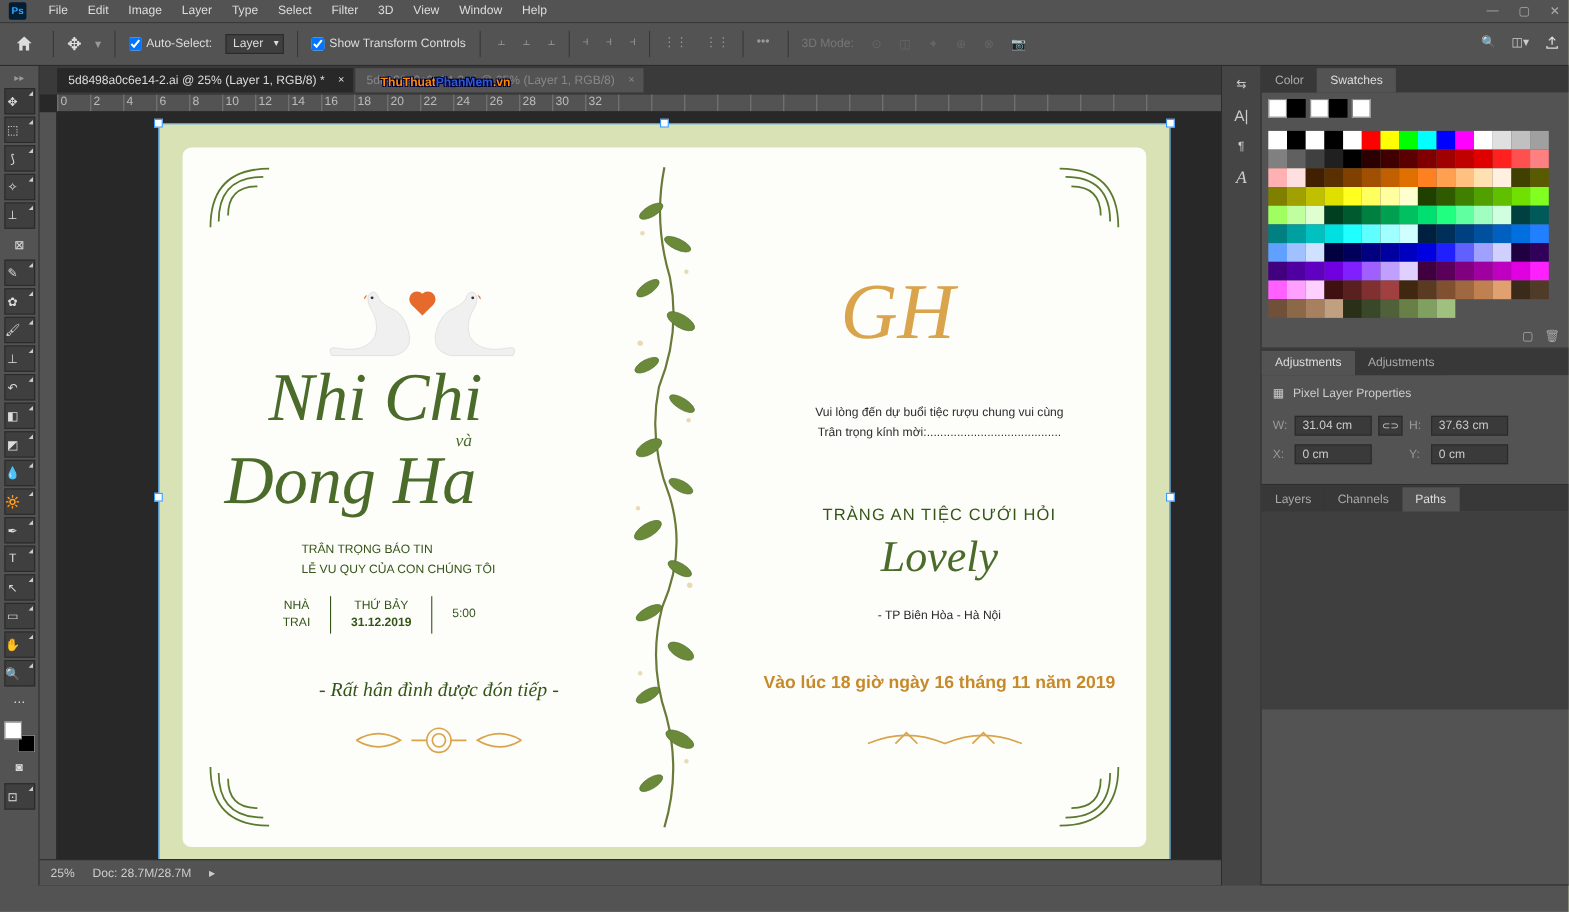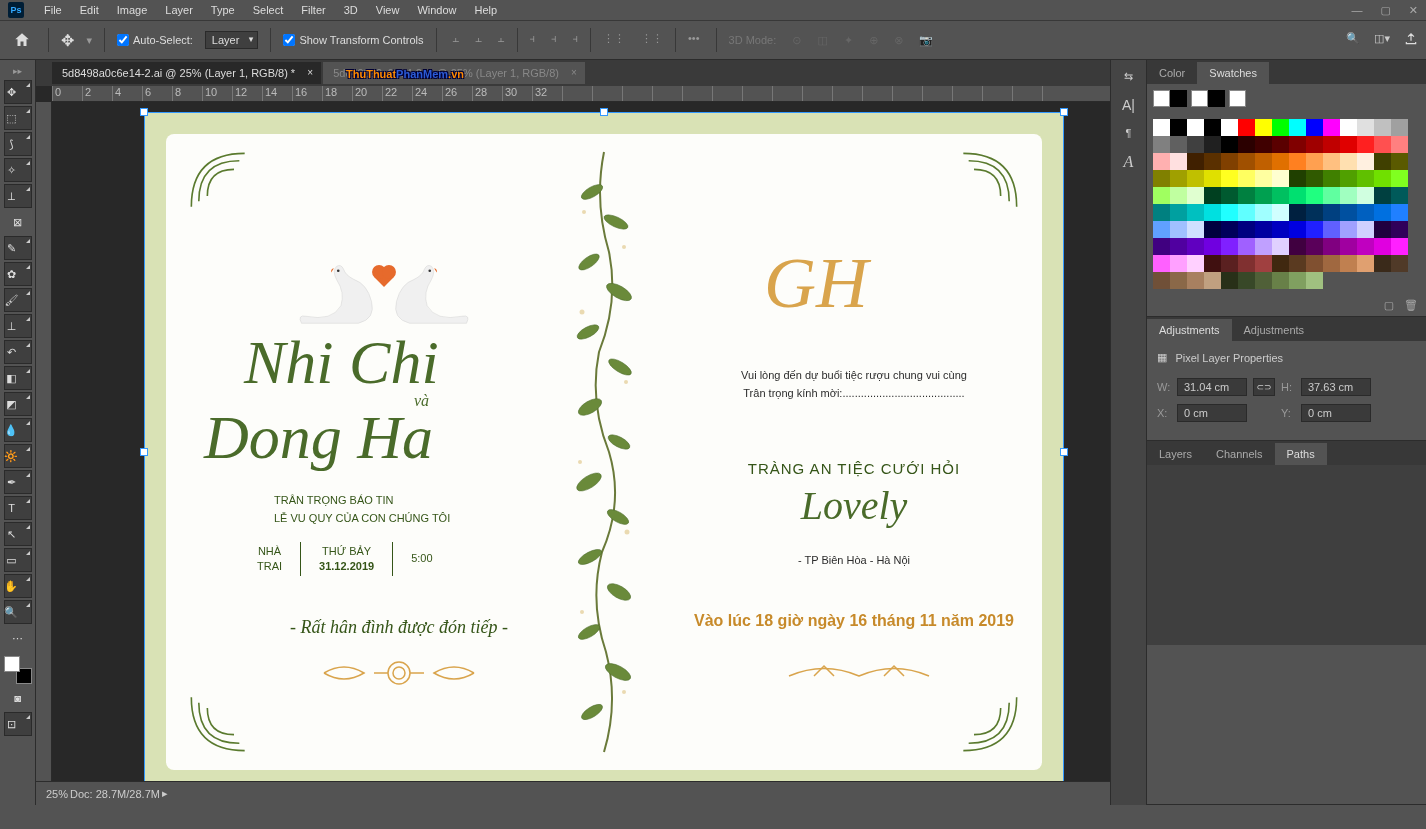--- a/index.html
+++ b/index.html
@@ -66,21 +66,21 @@
 .hanhanh{position:absolute;left:100px;top:505px;width:310px;text-align:center;font-size:18px;color:#355518}
 .orn-rose{position:absolute;left:170px;top:544px;width:170px;height:34px}
 .vine{position:absolute;left:420px;top:40px;width:80px;height:600px}
 .gh{position:absolute;left:620px;top:130px;font-size:72px;color:#d9a44c;font-family:"Brush Script MT",cursive;font-style:italic}
 .invite-block{position:absolute;left:520px;top:255px;width:380px;text-align:center;color:#2c2c2c;font-size:15px;line-height:1.6}
 .trang-an{position:absolute;left:520px;top:348px;width:380px;text-align:center;font-size:15px;letter-spacing:1px;color:#355518}
 .lovely{position:absolute;left:520px;top:370px;width:380px;text-align:center;font-size:40px;color:#4a6b2a}
 .addr{position:absolute;left:520px;top:440px;width:380px;text-align:center;font-size:16px;color:#2c2c2c;line-height:1.5}
 .time-g{position:absolute;left:520px;top:500px;width:380px;text-align:center;font-size:16px;font-weight:bold;color:#c78a2a}
 .orn2{position:absolute;left:640px;top:544px;width:150px;height:28px}
-.statusbar{height:24px;background:#535353;border-top:1px solid #2c2c2c;display:flex;align-items:center;padding:0 10px;font-size:10px;gap:2px;color:#ccc}
+.statusbar{height:24px;background:#535353;border-top:1px solid #2c2c2c;display:flex;align-items:center;padding:0 10px;font-size:10px;gap:16px;color:#ccc}
 .panels{width:316px;background:#535353;border-left:1px solid #2c2c2c;display:flex}
 .pcol-icons{width:36px;background:#454545;border-right:1px solid #2c2c2c;display:flex;flex-direction:column;align-items:center;padding-top:10px;gap:14px;color:#ccc}
 .pcol-main{flex:1;display:flex;flex-direction:column}
 .panel{background:#535353;border-bottom:1px solid #2c2c2c}
 .ptabs{display:flex;background:#383838;height:24px;align-items:flex-end}
 .ptab{padding:5px 12px;background:#383838;color:#aaa}
 .ptab.active{background:#535353;color:#ddd}
 .swatch-grid{padding:6px;display:flex;flex-wrap:wrap;gap:0;width:272px}
 .sw{width:17px;height:17px}
 .panel-body{padding:10px;color:#ccc;font-size:10px}

